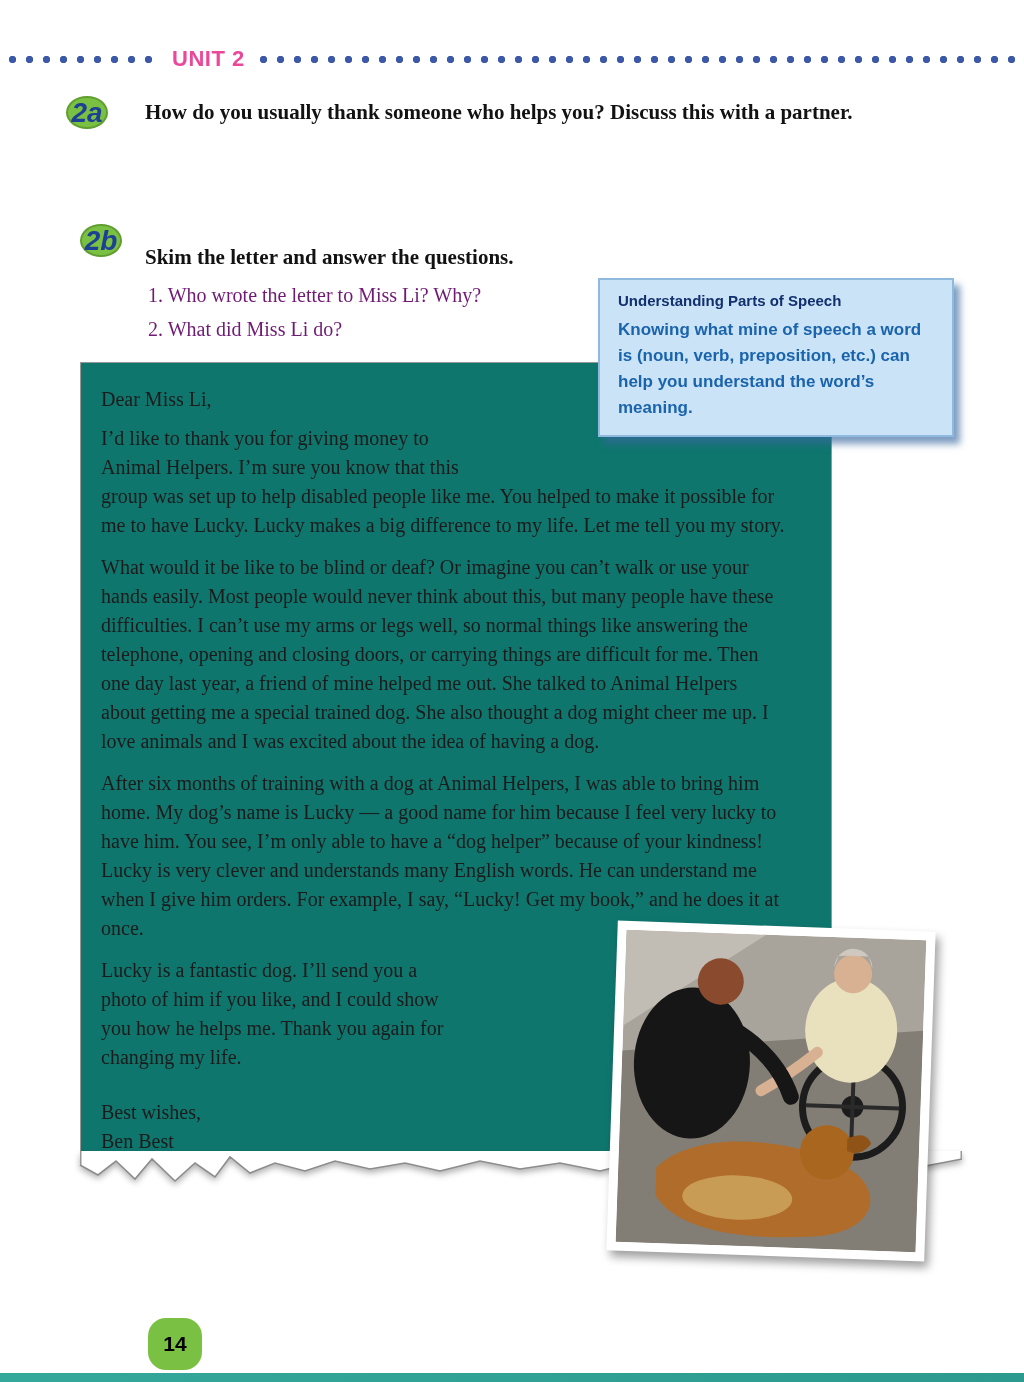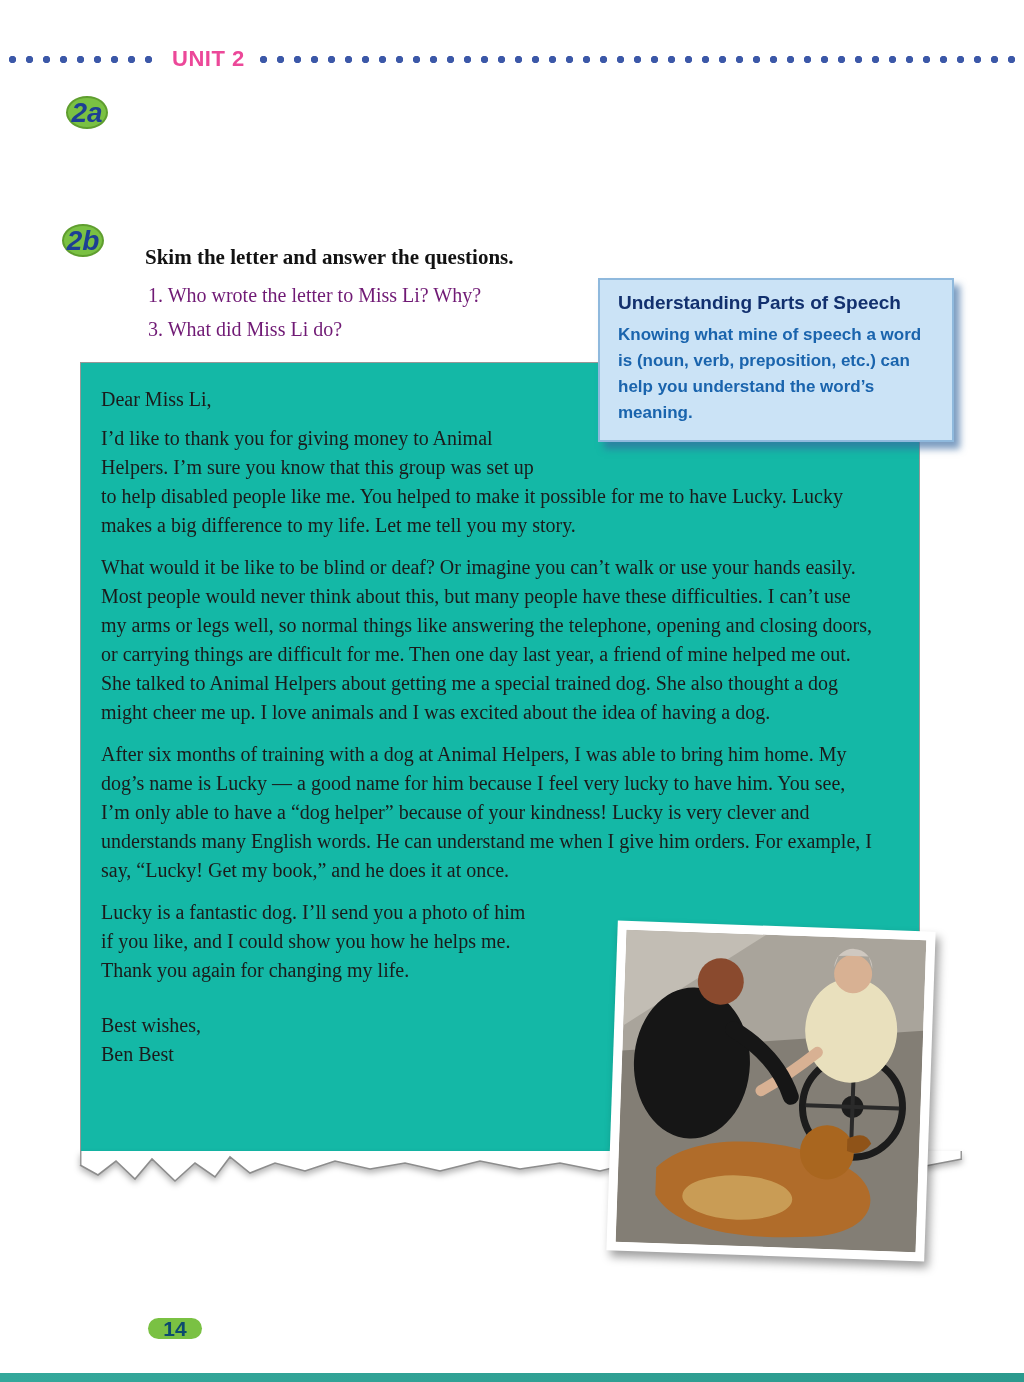--- a/index.html
+++ b/index.html
@@ -24,46 +24,46 @@
   }
 
   
   .badge {
     position:absolute; width:42px; height:33px; border-radius:50%;
     background:#7ac143; border:2px solid #5f9e2f; box-sizing:border-box;
     color:#1d3f94; font-family:"Liberation Sans", sans-serif; font-weight:bold;
     font-style:italic; font-size:28px; display:flex; align-items:center; justify-content:center;
   }
   .badge-2a { left:66px; top:96px; }
-  .badge-2b { left:62px; top:224px; }
+  .badge-2b { left:80px; top:224px; }
   .instruction {
     position:absolute; left:145px; width:820px; margin:0;
     font-weight:bold; font-size:21px; line-height:30px; color:#121212;
   }
   .instruction-2a { top:97px; }
   .instruction-2b { top:242px; }
 
   .questions { position:absolute; left:148px; top:278px; width:460px; }
   .question { font-size:20px; line-height:34px; color:#701a75; }
 
   
   .callout {
     position:absolute; left:598px; top:278px; width:356px; box-sizing:border-box;
     background:#cbe3f6; border:2px solid #8fb9dd;
     box-shadow:6px 7px 7px rgba(55,105,160,.65);
     padding:12px 16px 14px 18px; z-index:5;
     font-family:"Liberation Sans", sans-serif;
   }
-  .callout-title { margin:0 0 8px 0; font-size:19px; font-weight:bold; color:#12306e; }
+  .callout-title { margin:0 0 8px 0; font-size:15px; font-weight:bold; color:#12306e; }
   .callout-body  { margin:0; font-size:17px; font-weight:bold; line-height:26px; color:#1a64ad; }
 
   
   .letter {
-    position:absolute; left:80px; top:362px; width:840px; height:795px; box-sizing:border-box;
-    background:#14b8a6; border:1px solid #979797; border-bottom:none;
+    position:absolute; left:80px; top:362px; width:752px; height:795px; box-sizing:border-box;
+    background:#0f766e; border:1px solid #979797; border-bottom:none;
     padding:22px 45px 0 20px; z-index:2;
   }
   .letter p { margin:0 0 13px 0; font-size:20px; line-height:29px; color:#1b1b1b; }
   .salutation { margin-bottom:10px !important; }
   .callout-spacer { float:right; width:320px; height:70px; }
   .photo-spacer   { float:right; clear:right; width:325px; height:330px; margin-left:12px; }
   .closing   { margin:26px 0 0 0 !important; }
   .signature { margin:0 !important; }
 
   .torn-edge {
@@ -78,49 +78,50 @@
   .photo {
     position:absolute; left:612px; top:926px; width:318px; height:330px;
     background:#ffffff; padding:9px; box-sizing:border-box;
     transform:rotate(2deg); box-shadow:4px 6px 10px rgba(0,0,0,.38);
     z-index:6;
   }
   .photo svg { width:100%; height:100%; display:block; }
 
   
   .page-number {
-    position:absolute; left:148px; top:1318px; width:54px; height:21px;
-    background:#7ac143; border-radius:18px; color:#0c4a6e;
+    position:absolute; left:148px; top:1318px; width:54px; height:52px;
+    background:#7ac143; border-radius:18px; color:#000000;
     font-family:"Liberation Sans", sans-serif; font-weight:bold; font-size:21px;
     display:flex; align-items:center; justify-content:center;
   }
   .bottom-strip {
     position:absolute; left:0; right:0; bottom:0; height:9px;
     background:linear-gradient(90deg,#34a89b,#2c9a8e);
   }
 </style>
 </head>
 <body>
 
 <div class="page">
 
   <div class="unit-header">
     <span class="dots dots-left"></span>
     <span class="unit-label">UNIT 2</span>
     <span class="dots dots-right"></span>
   </div>
 
   <span class="badge badge-2a">2a</span>
+  <p class="instruction instruction-2a">How do you usually thank someone who helps you? Discuss this with a partner.</p>
 
   <span class="badge badge-2b">2b</span>
   <p class="instruction instruction-2b">Skim the letter and answer the questions.</p>
 
   <div class="questions">
     <div class="question">1. Who wrote the letter to Miss Li? Why?</div>
-    <div class="question">3. What did Miss Li do?</div>
+    <div class="question">2. What did Miss Li do?</div>
   </div>
 
   <aside class="callout">
     <h3 class="callout-title">Understanding Parts of Speech</h3>
     <p class="callout-body">Knowing what mine of speech a word is (noun, verb, preposition, etc.) can help you understand the word’s meaning.</p>
   </aside>
 
   <div class="letter">
     <div class="callout-spacer"></div>
     <p class="salutation">Dear Miss Li,</p>

